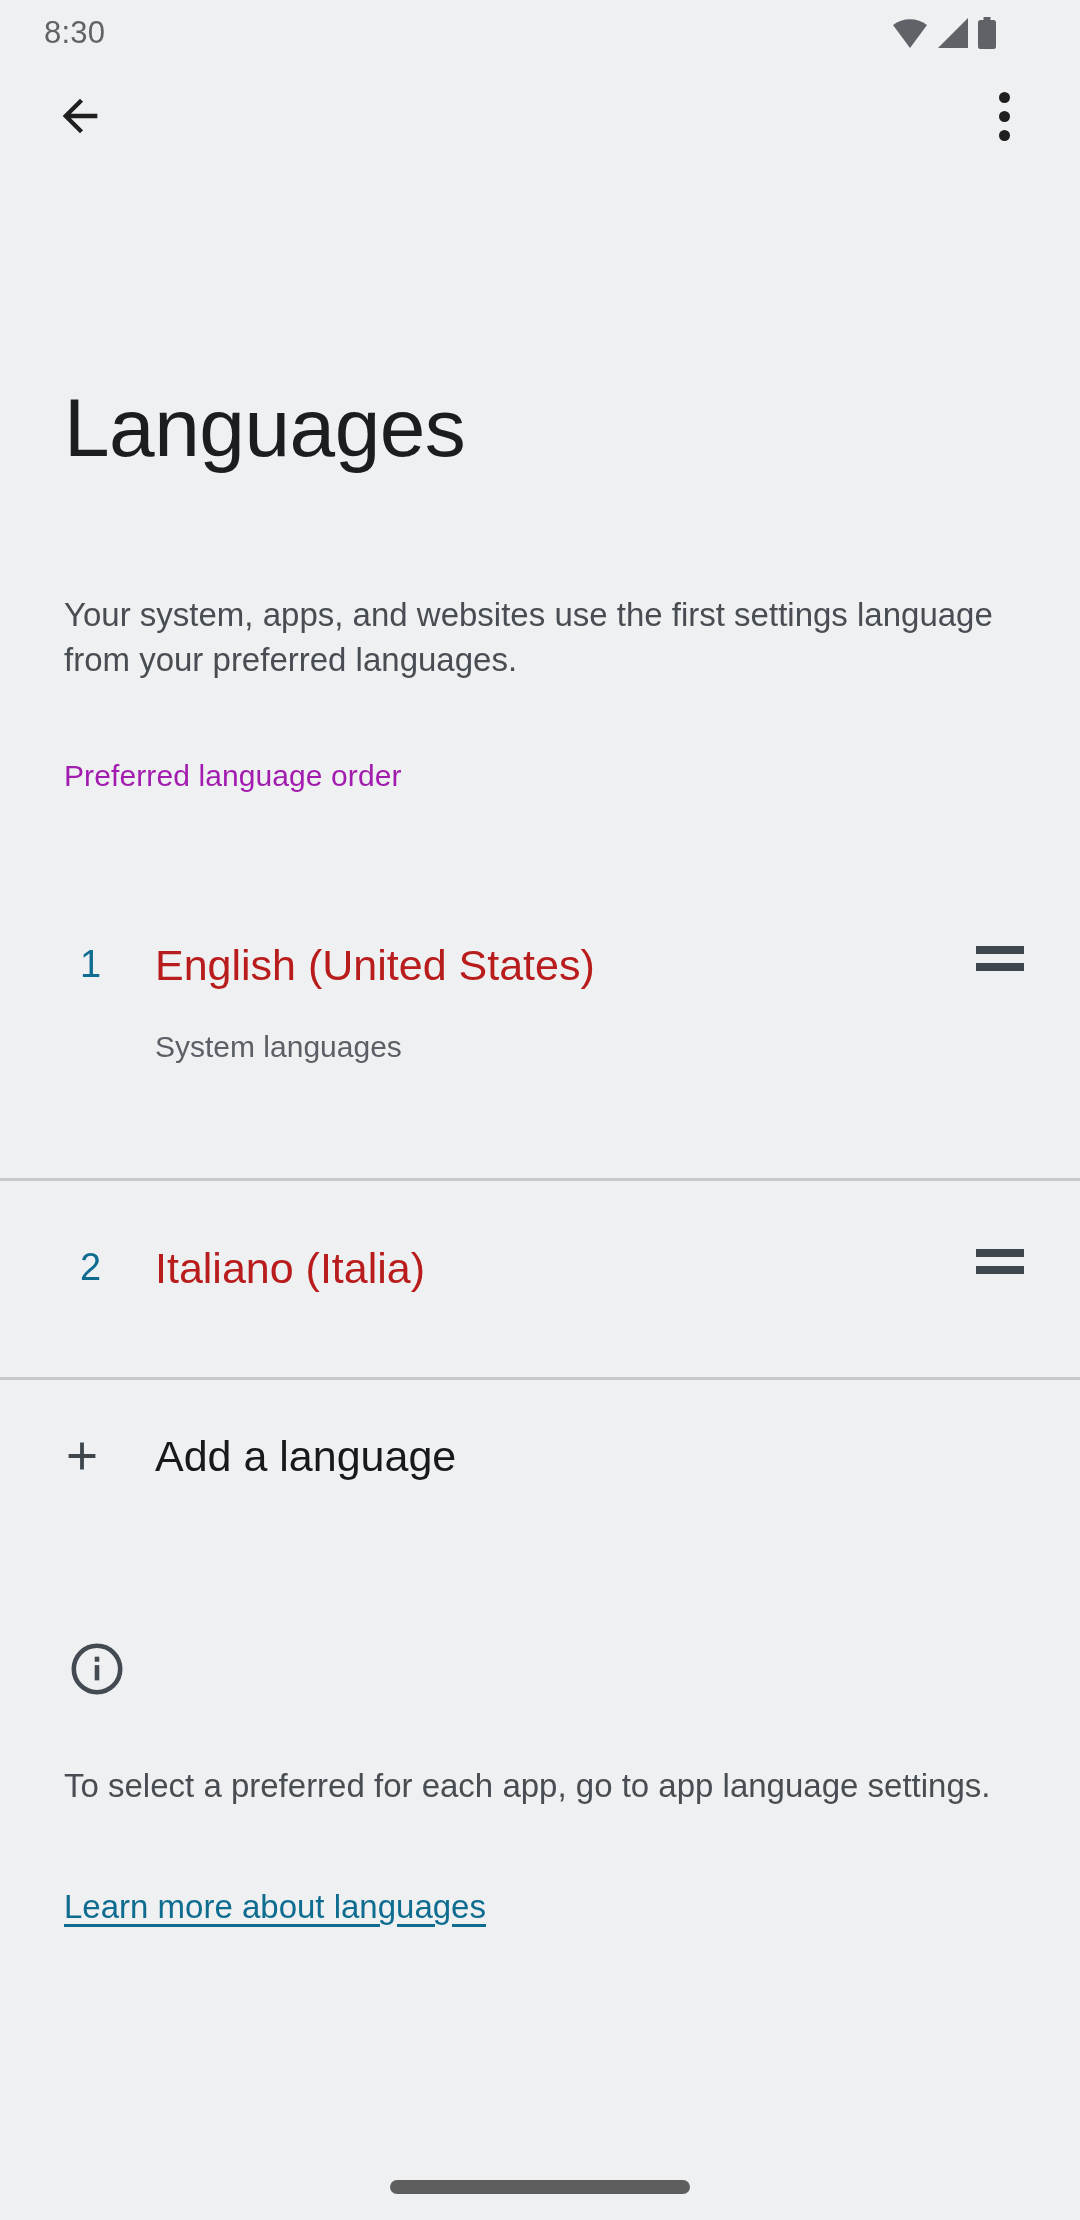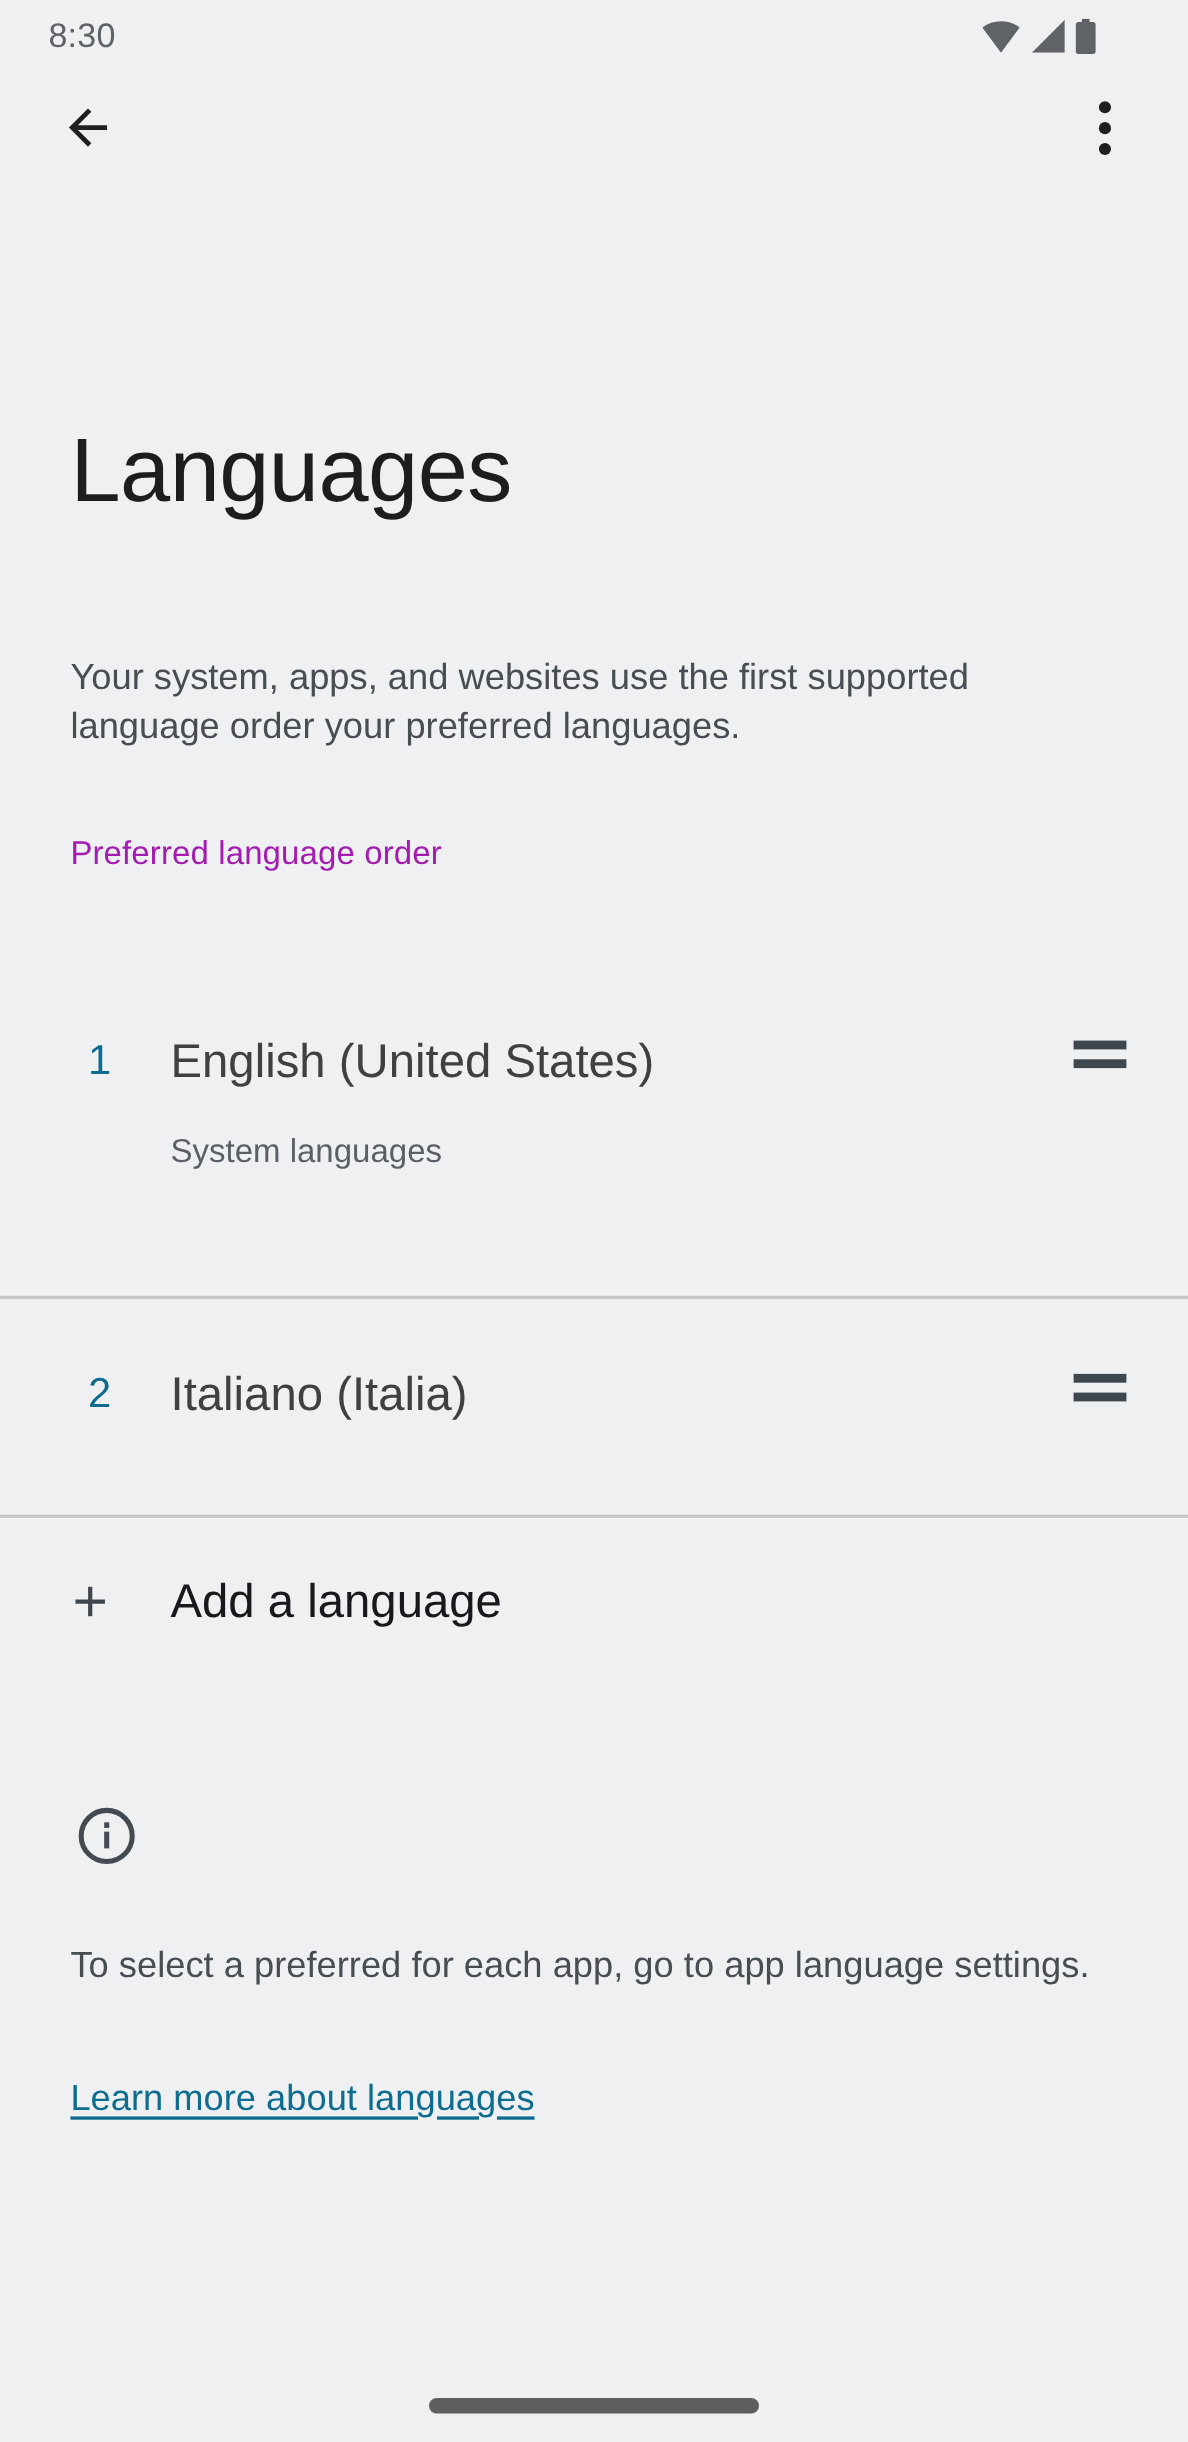--- a/index.html
+++ b/index.html
@@ -135,21 +135,21 @@
     padding-left: 80px;
     box-sizing: border-box;
     font-size: 38px;
     line-height: 48px;
     color: #0d6c8f;
   }
   .lang-text { flex: 1 1 auto; }
   .lang-name {
     font-size: 43px;
     line-height: 50px;
-    color: #404040;
+    color: #b91c1c;
   }
   .lang-sub {
     margin-top: 38px;
     font-size: 30px;
     line-height: 38px;
     color: #5a6066;
   }
   .drag-handle {
     flex: 0 0 auto;
     width: 60px;
@@ -276,21 +276,21 @@
     <span class="dot-col">
       <i></i>
         <i></i>
         <i></i>
     </span>
   </div>
 </div>
 
 <div class="page-title">Languages</div>
 
-<div class="page-desc">Your system, apps, and websites use the first supported language order your preferred languages.</div>
+<div class="page-desc">Your system, apps, and websites use the first settings language from your preferred languages.</div>
 
 <div class="section-header">Preferred language order</div>
 
 <div class="lang-list">
 
   <div class="lang-row row-1">
     <div class="lang-num">1</div>
     <div class="lang-text">
       <div class="lang-name">English (United States)</div>
       <div class="lang-sub">System languages</div>

